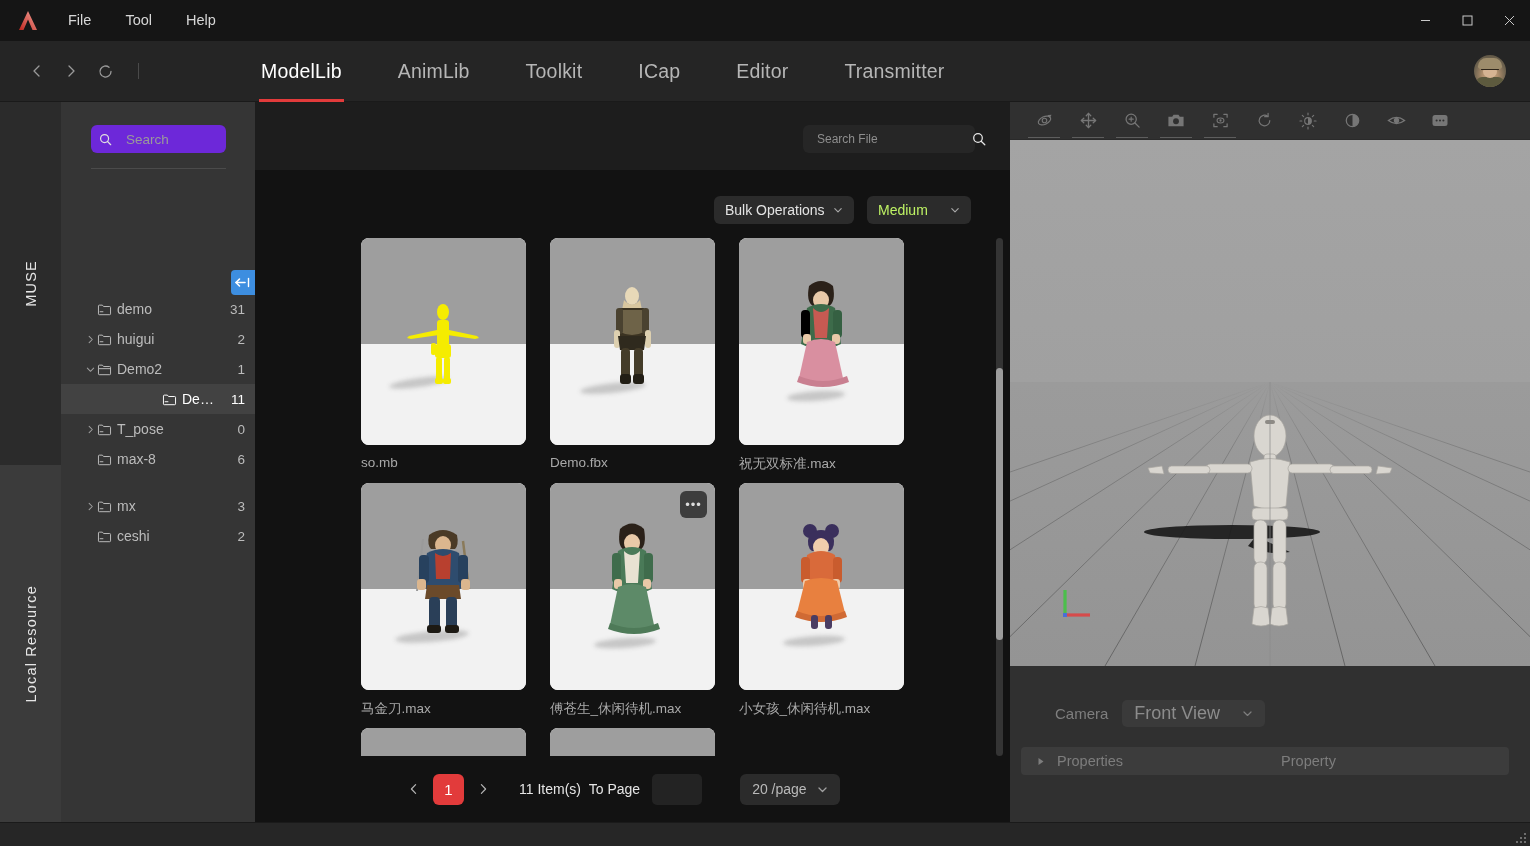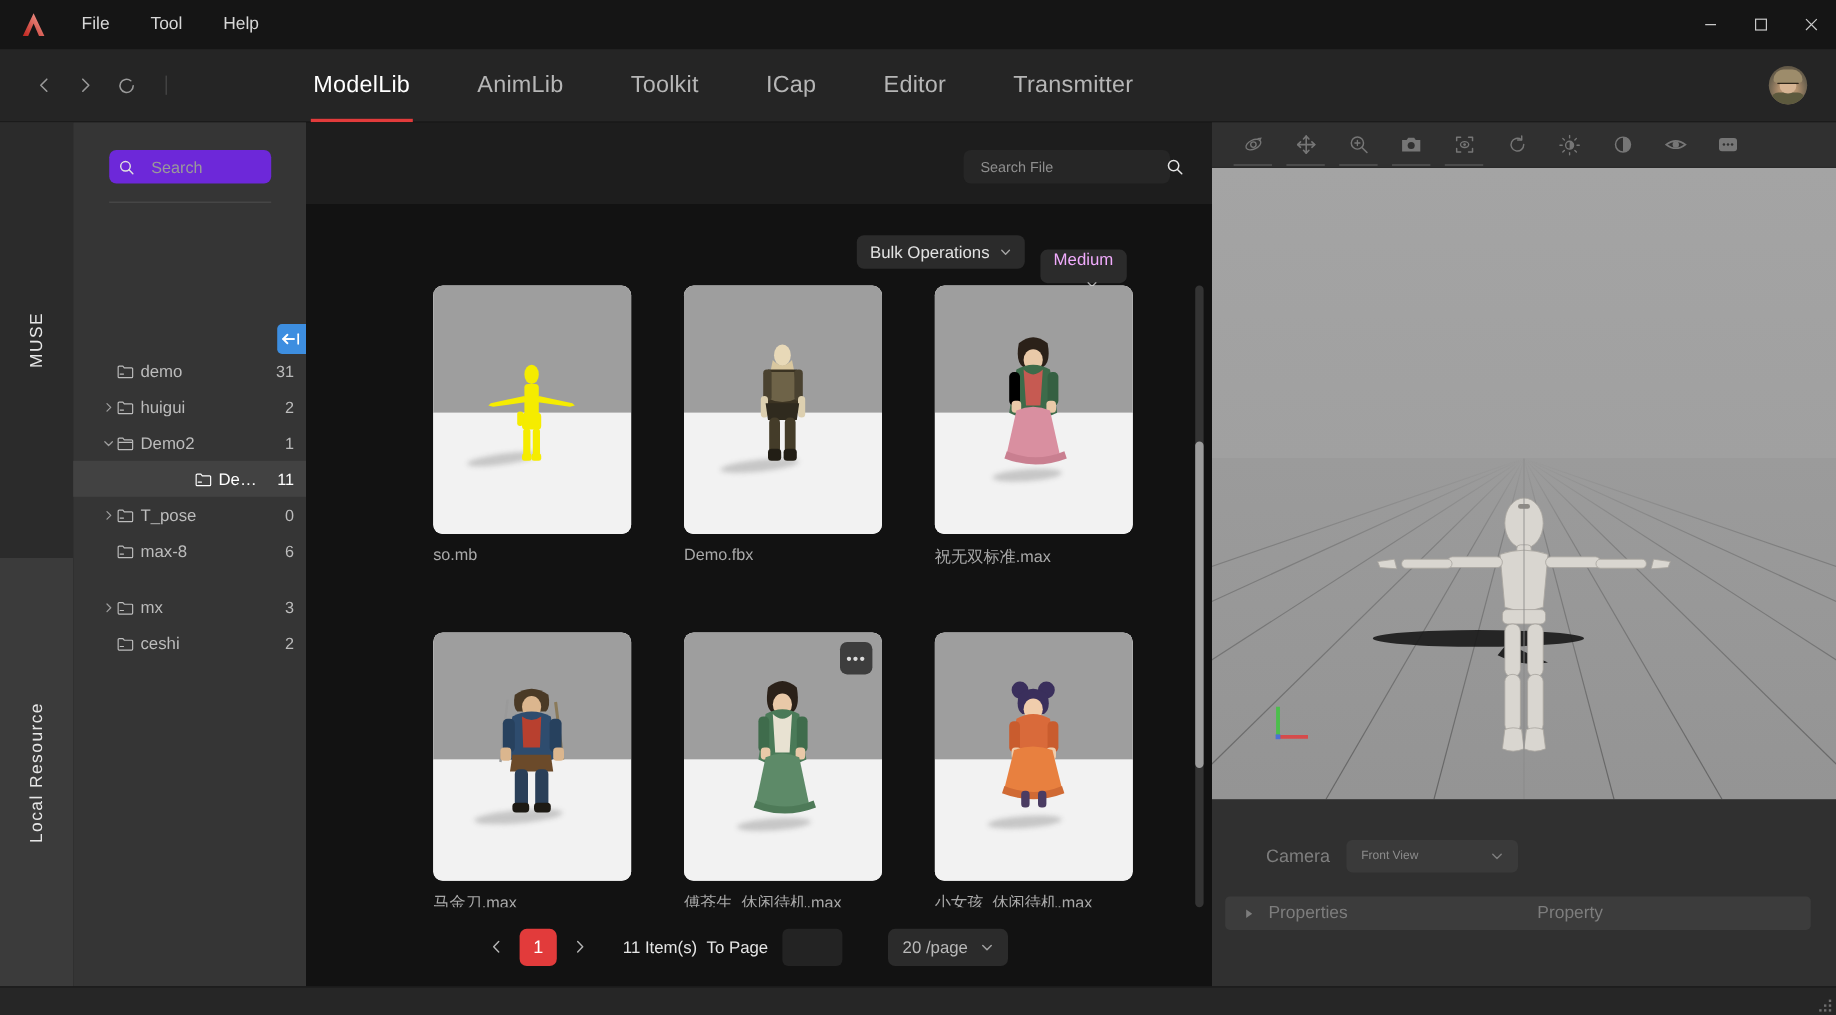--- a/index.html
+++ b/index.html
@@ -142,30 +142,30 @@
   .file-search input::placeholder { color: #8e8e8e; }
   .file-search .ic { margin-right: 10px; color: #e6e6e6; display: flex; }
 
   .toolbar-row { position: absolute; left: 0; top: 68px; width: 755px; height: 60px; }
   .dd {
     position: absolute; height: 28px; border-radius: 6px; background: #2b2b2b;
     display: flex; align-items: center; padding: 0 11px; color: #e3e3e3;
     font-size: 14px; gap: 8px;
   }
   .dd.bulk { left: 459px; top: 26px; }
-  .dd.size { left: 612px; top: 38px; color: #f0abfc; flex-direction: column; }
+  .dd.size { left: 612px; top: 26px; color: #bef264; }
   .dd .chev { color: #a6a6a6; display: flex; }
 
   .grid-scroll {
     position: absolute; left: 0; top: 128px; width: 755px; height: 526px;
     overflow: hidden;
   }
   .grid {
     position: absolute; left: 106px; top: 8px;
-    display: grid; grid-template-columns: repeat(3, 165px); column-gap: 24px; row-gap: 0; gap: 44px;
+    display: grid; grid-template-columns: repeat(3, 165px); column-gap: 24px; row-gap: 0;
   }
   .card { width: 165px; }
   .thumb {
     position: relative; width: 165px; height: 207px; border-radius: 8px;
     overflow: hidden; background: #ffffff;
   }
   .thumb .sky { position: absolute; left: 0; top: 0; width: 100%; height: 51%; background: #9e9e9e; }
   .thumb .floor { position: absolute; left: 0; bottom: 0; width: 100%; height: 49%; background: #f2f2f2; }
   .thumb .shadow {
     position: absolute; border-radius: 50%; background: rgba(40,40,40,.22);
@@ -237,21 +237,21 @@
   .viewport {
     position: absolute; left: 0; top: 38px; width: 520px; height: 526px;
     overflow: hidden; background: linear-gradient(#a4a4a4 0%, #a0a0a0 46%, #9b9b9b 46%, #949494 100%);
   }
   .vp-axis { position: absolute; left: 52px; bottom: 42px; }
   .vp-bottom { position: absolute; left: 0; top: 564px; width: 520px; height: 156px; }
   .cam-row { position: absolute; left: 45px; top: 34px; display: flex; align-items: center; gap: 14px; }
   .cam-label { color: #7e7e7e; font-size: 15px; }
   .cam-dd {
     width: 143px; height: 27px; background: #3a3a3a; border-radius: 5px;
-    display: flex; align-items: center; padding: 0 12px; color: #8c8c8c; font-size: 10px;
+    display: flex; align-items: center; padding: 0 12px; color: #8c8c8c; font-size: 18px;
   }
   .cam-dd .chev { margin-left: auto; color: #7e7e7e; display: flex; }
   .props-bar {
     position: absolute; left: 11px; top: 81px; width: 488px; height: 28px;
     background: #3c3c3c; border-radius: 4px; display: flex; align-items: center;
     color: #7d7d7d; font-size: 14.5px;
   }
   .props-bar .tri { margin-left: 16px; margin-right: 12px; display: flex; color: #7d7d7d; }
   .props-bar .p2 { margin-left: 158px; }
 

